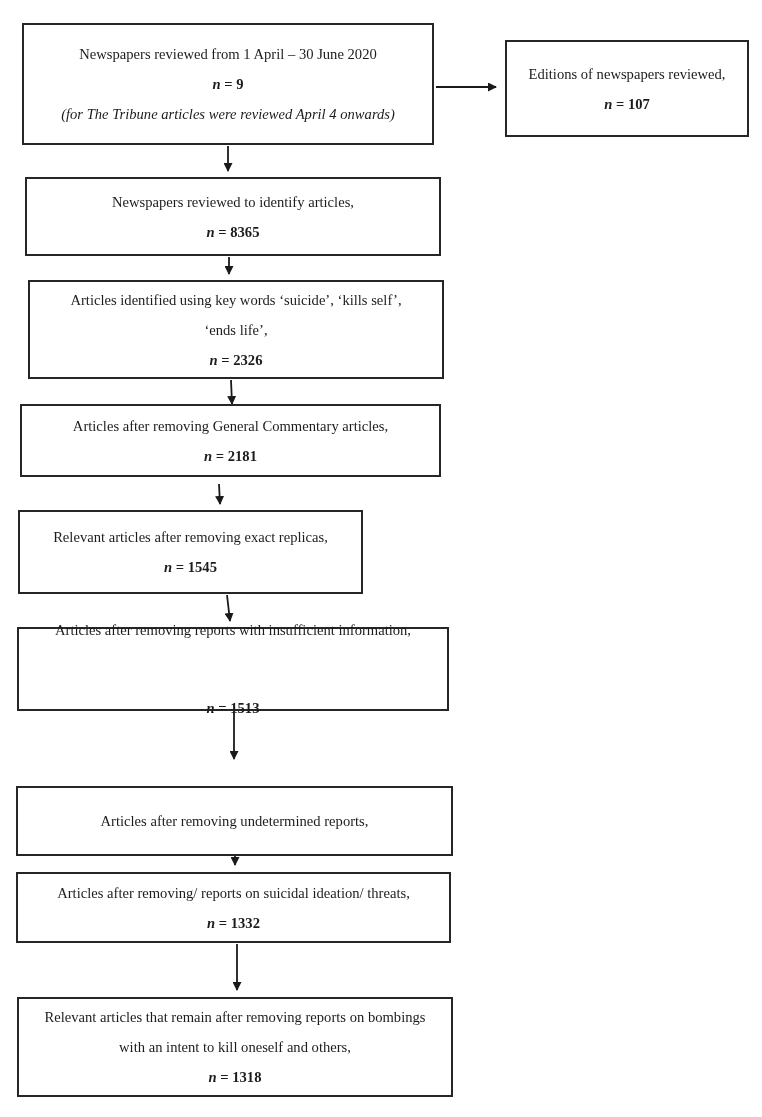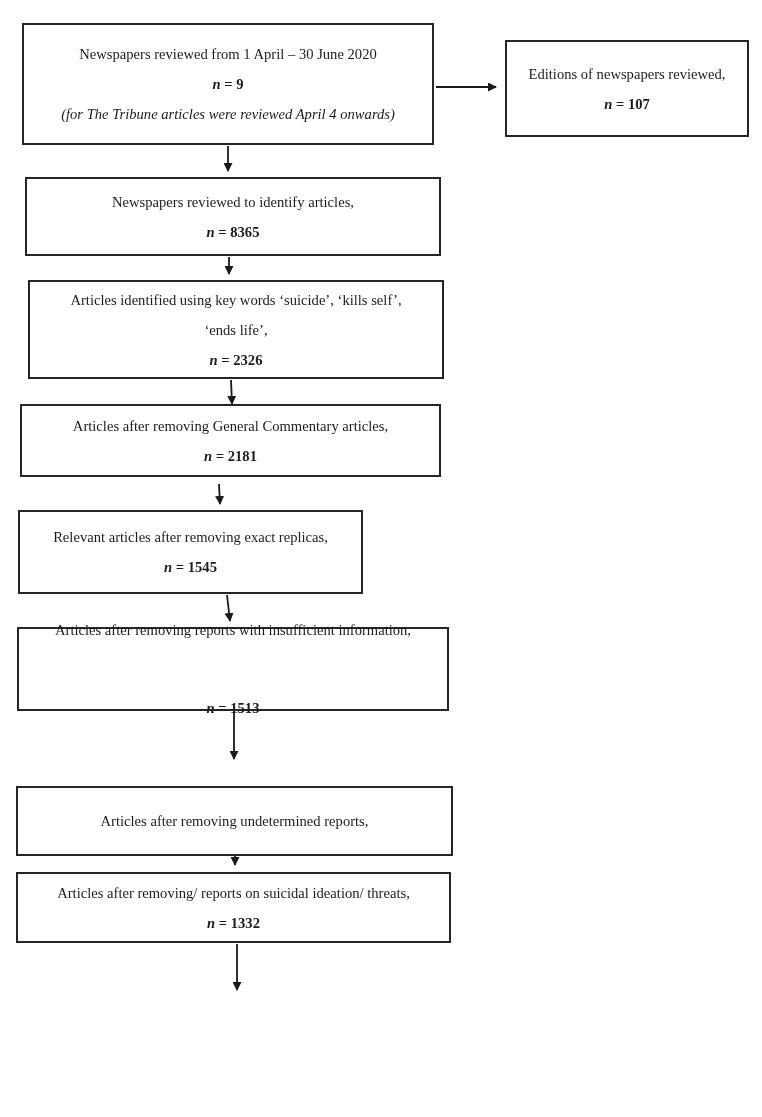--- a/index.html
+++ b/index.html
@@ -114,14 +114,19 @@
 
   <div class="box b7">
     <div class="line">Articles after removing undetermined reports,</div>
   </div>
 
   <div class="box b8">
     <div class="line">Articles after removing/ reports on suicidal ideation/ threats,</div>
     <div class="line nline"><span class="nv">n</span><span class="nr"> = 1332</span></div>
   </div>
 
+  <div class="box b9">
+    <div class="line">Relevant articles that remain after removing reports on bombings</div>
+    <div class="line">with an intent to kill oneself and others,</div>
+    <div class="line nline"><span class="nv">n</span><span class="nr"> = 1318</span></div>
+  </div>
 
 </div>
 
 </body></html>

